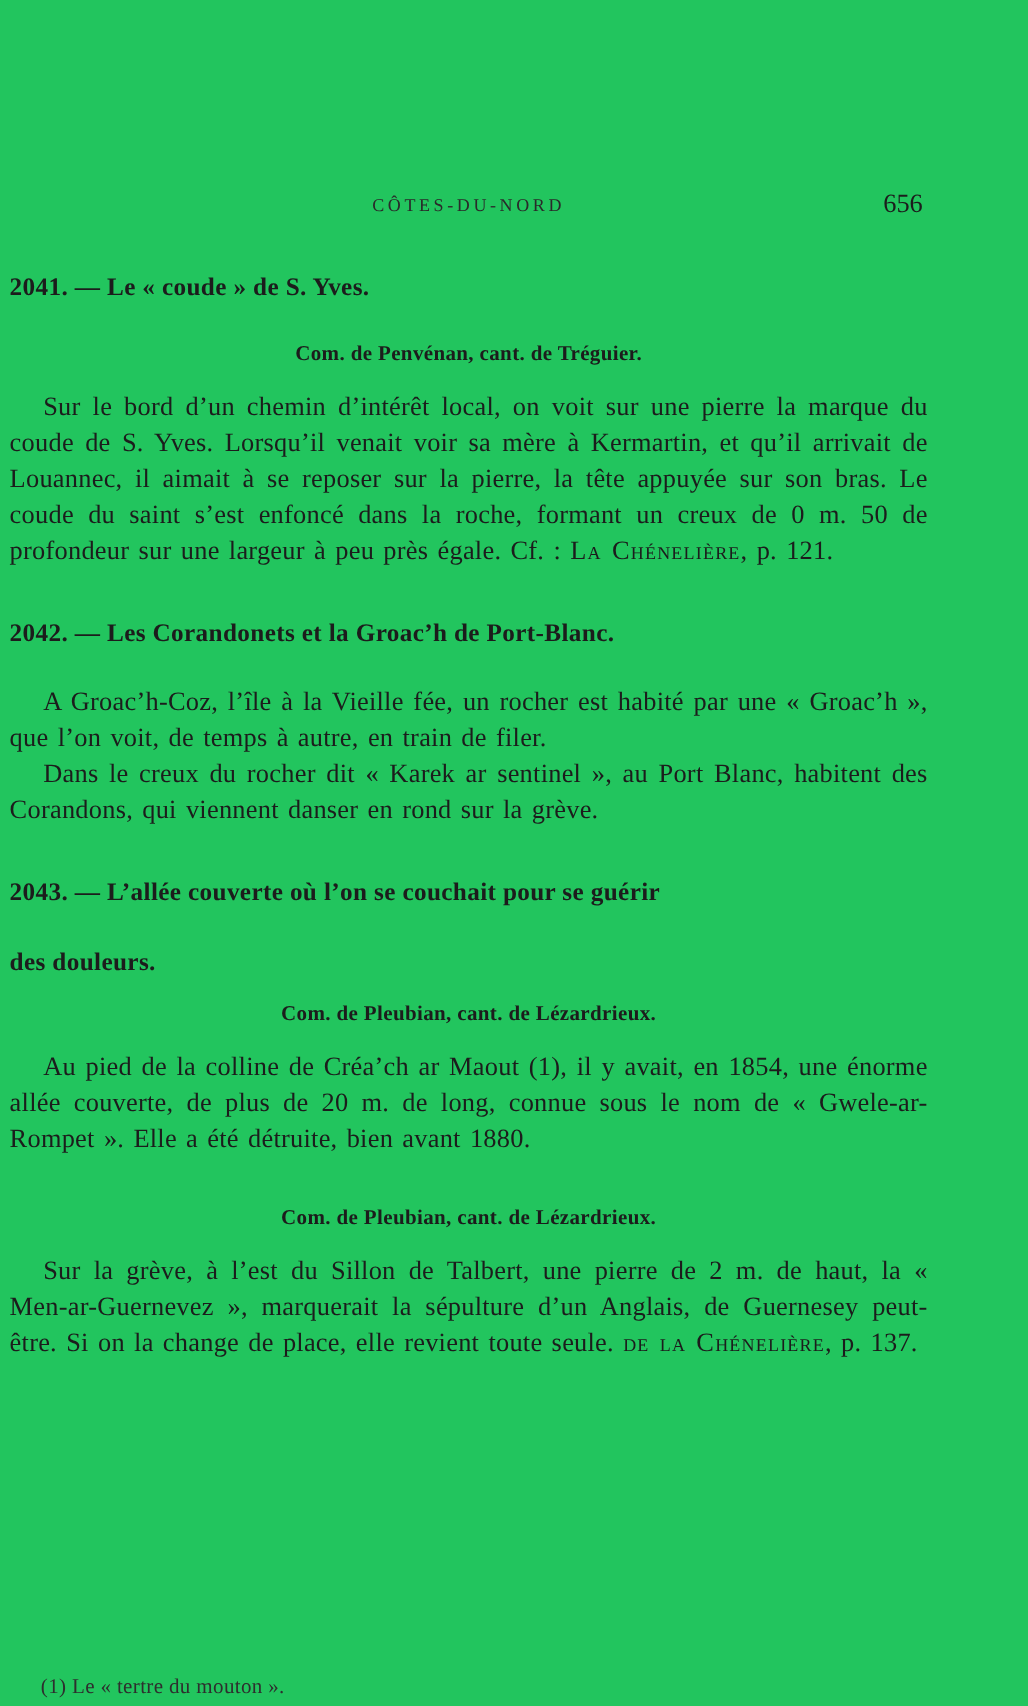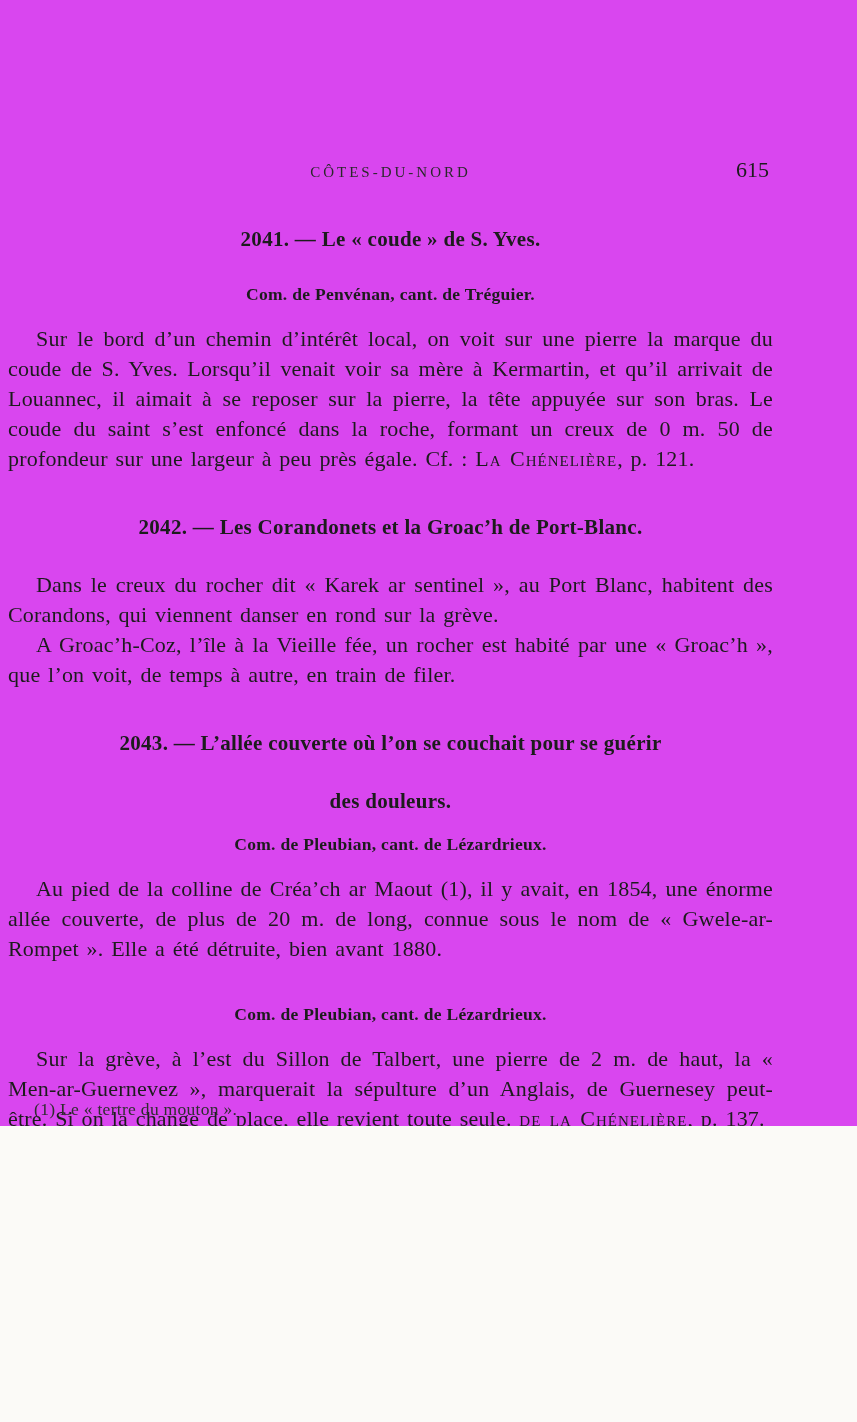--- a/index.html
+++ b/index.html
@@ -5,22 +5,22 @@
   * { box-sizing: border-box; }
   html, body { margin: 0; padding: 0; }
   body {
     width: 857px;
     background: #fbfaf7;
     font-family: "Liberation Serif", "DejaVu Serif", serif;
   }
   .page {
     position: relative;
     width: 857px;
-    height: 1126px;
-    background: #d946ef;
+    height: 1422px;
+    background: #22c55e;
     color: #1c1c1c;
     overflow: hidden;
   }
   .content {
     padding: 160px 84px 0 8px;
   }
   .page-header {
     position: relative;
     height: 26px;
     margin-bottom: 22px;
@@ -50,21 +50,21 @@
     word-spacing: 2px;
     letter-spacing: 0.2px;
   }
   .indent { text-indent: 28px; }
   .section { margin-top: 38px; }
   .section-title {
     margin: 0 0 5px 0;
     font-size: 21px;
     line-height: 30px;
     font-weight: bold;
-    text-align: center;
+    text-align: left;
     letter-spacing: 0.3px;
   }
   .title-line2 { display: block; margin-top: 28px; }
   .section-subtitle {
     margin: 16px 0 18px 0;
     font-size: 17.5px;
     line-height: 24px;
     font-weight: bold;
     text-align: center;
     letter-spacing: 0.3px;
@@ -83,34 +83,34 @@
   }
 </style>
 </head>
 <body>
 
 <div class="page">
   <div class="content">
 
     <div class="page-header">
       <span class="running-title">CÔTES-DU-NORD</span>
-      <span class="page-number">615</span>
+      <span class="page-number">656</span>
     </div>
 
 
     <section class="section">
       <h2 class="section-title"><span>2041. — Le « coude » de S. Yves.</span><span class="title-line2"></span></h2>
       <h3 class="section-subtitle">Com. de Penvénan, cant. de Tréguier.</h3>
       <p class="body-text indent"><span>Sur le bord d’un chemin d’intérêt local, on voit sur une pierre la marque du coude de S. Yves. Lorsqu’il venait voir sa mère à Kermartin, et qu’il arrivait de Louannec, il aimait à se reposer sur la pierre, la tête appuyée sur son bras. Le coude du saint s’est enfoncé dans la roche, formant un creux de 0 m. 50 de profondeur sur une largeur à peu près égale. Cf. : </span><span class="sc">La Chénelière</span><span>, p. 121.</span></p>
     </section>
 
     <section class="section">
       <h2 class="section-title"><span>2042. — Les Corandonets et la Groac’h de Port-Blanc.</span><span class="title-line2"></span></h2>
+      <p class="body-text indent"><span>A Groac’h-Coz, l’île à la Vieille fée, un rocher est habité par une « Groac’h », que l’on voit, de temps à autre, en train de filer.</span><span class="sc"></span><span></span></p>
       <p class="body-text indent"><span>Dans le creux du rocher dit « Karek ar sentinel », au Port Blanc, habitent des Corandons, qui viennent danser en rond sur la grève.</span><span class="sc"></span><span></span></p>
-      <p class="body-text indent"><span>A Groac’h-Coz, l’île à la Vieille fée, un rocher est habité par une « Groac’h », que l’on voit, de temps à autre, en train de filer.</span><span class="sc"></span><span></span></p>
     </section>
 
     <section class="section">
       <h2 class="section-title"><span>2043. — L’allée couverte où l’on se couchait pour se guérir</span><span class="title-line2">des douleurs.</span></h2>
       <h3 class="section-subtitle">Com. de Pleubian, cant. de Lézardrieux.</h3>
       <p class="body-text indent"><span>Au pied de la colline de Créa’ch ar Maout (1), il y avait, en 1854, une énorme allée couverte, de plus de 20 m. de long, connue sous le nom de « Gwele-ar-Rompet ». Elle a été détruite, bien avant 1880.</span><span class="sc"></span><span></span></p>
     </section>
 
     <section class="section">
       <h3 class="section-subtitle">Com. de Pleubian, cant. de Lézardrieux.</h3>

